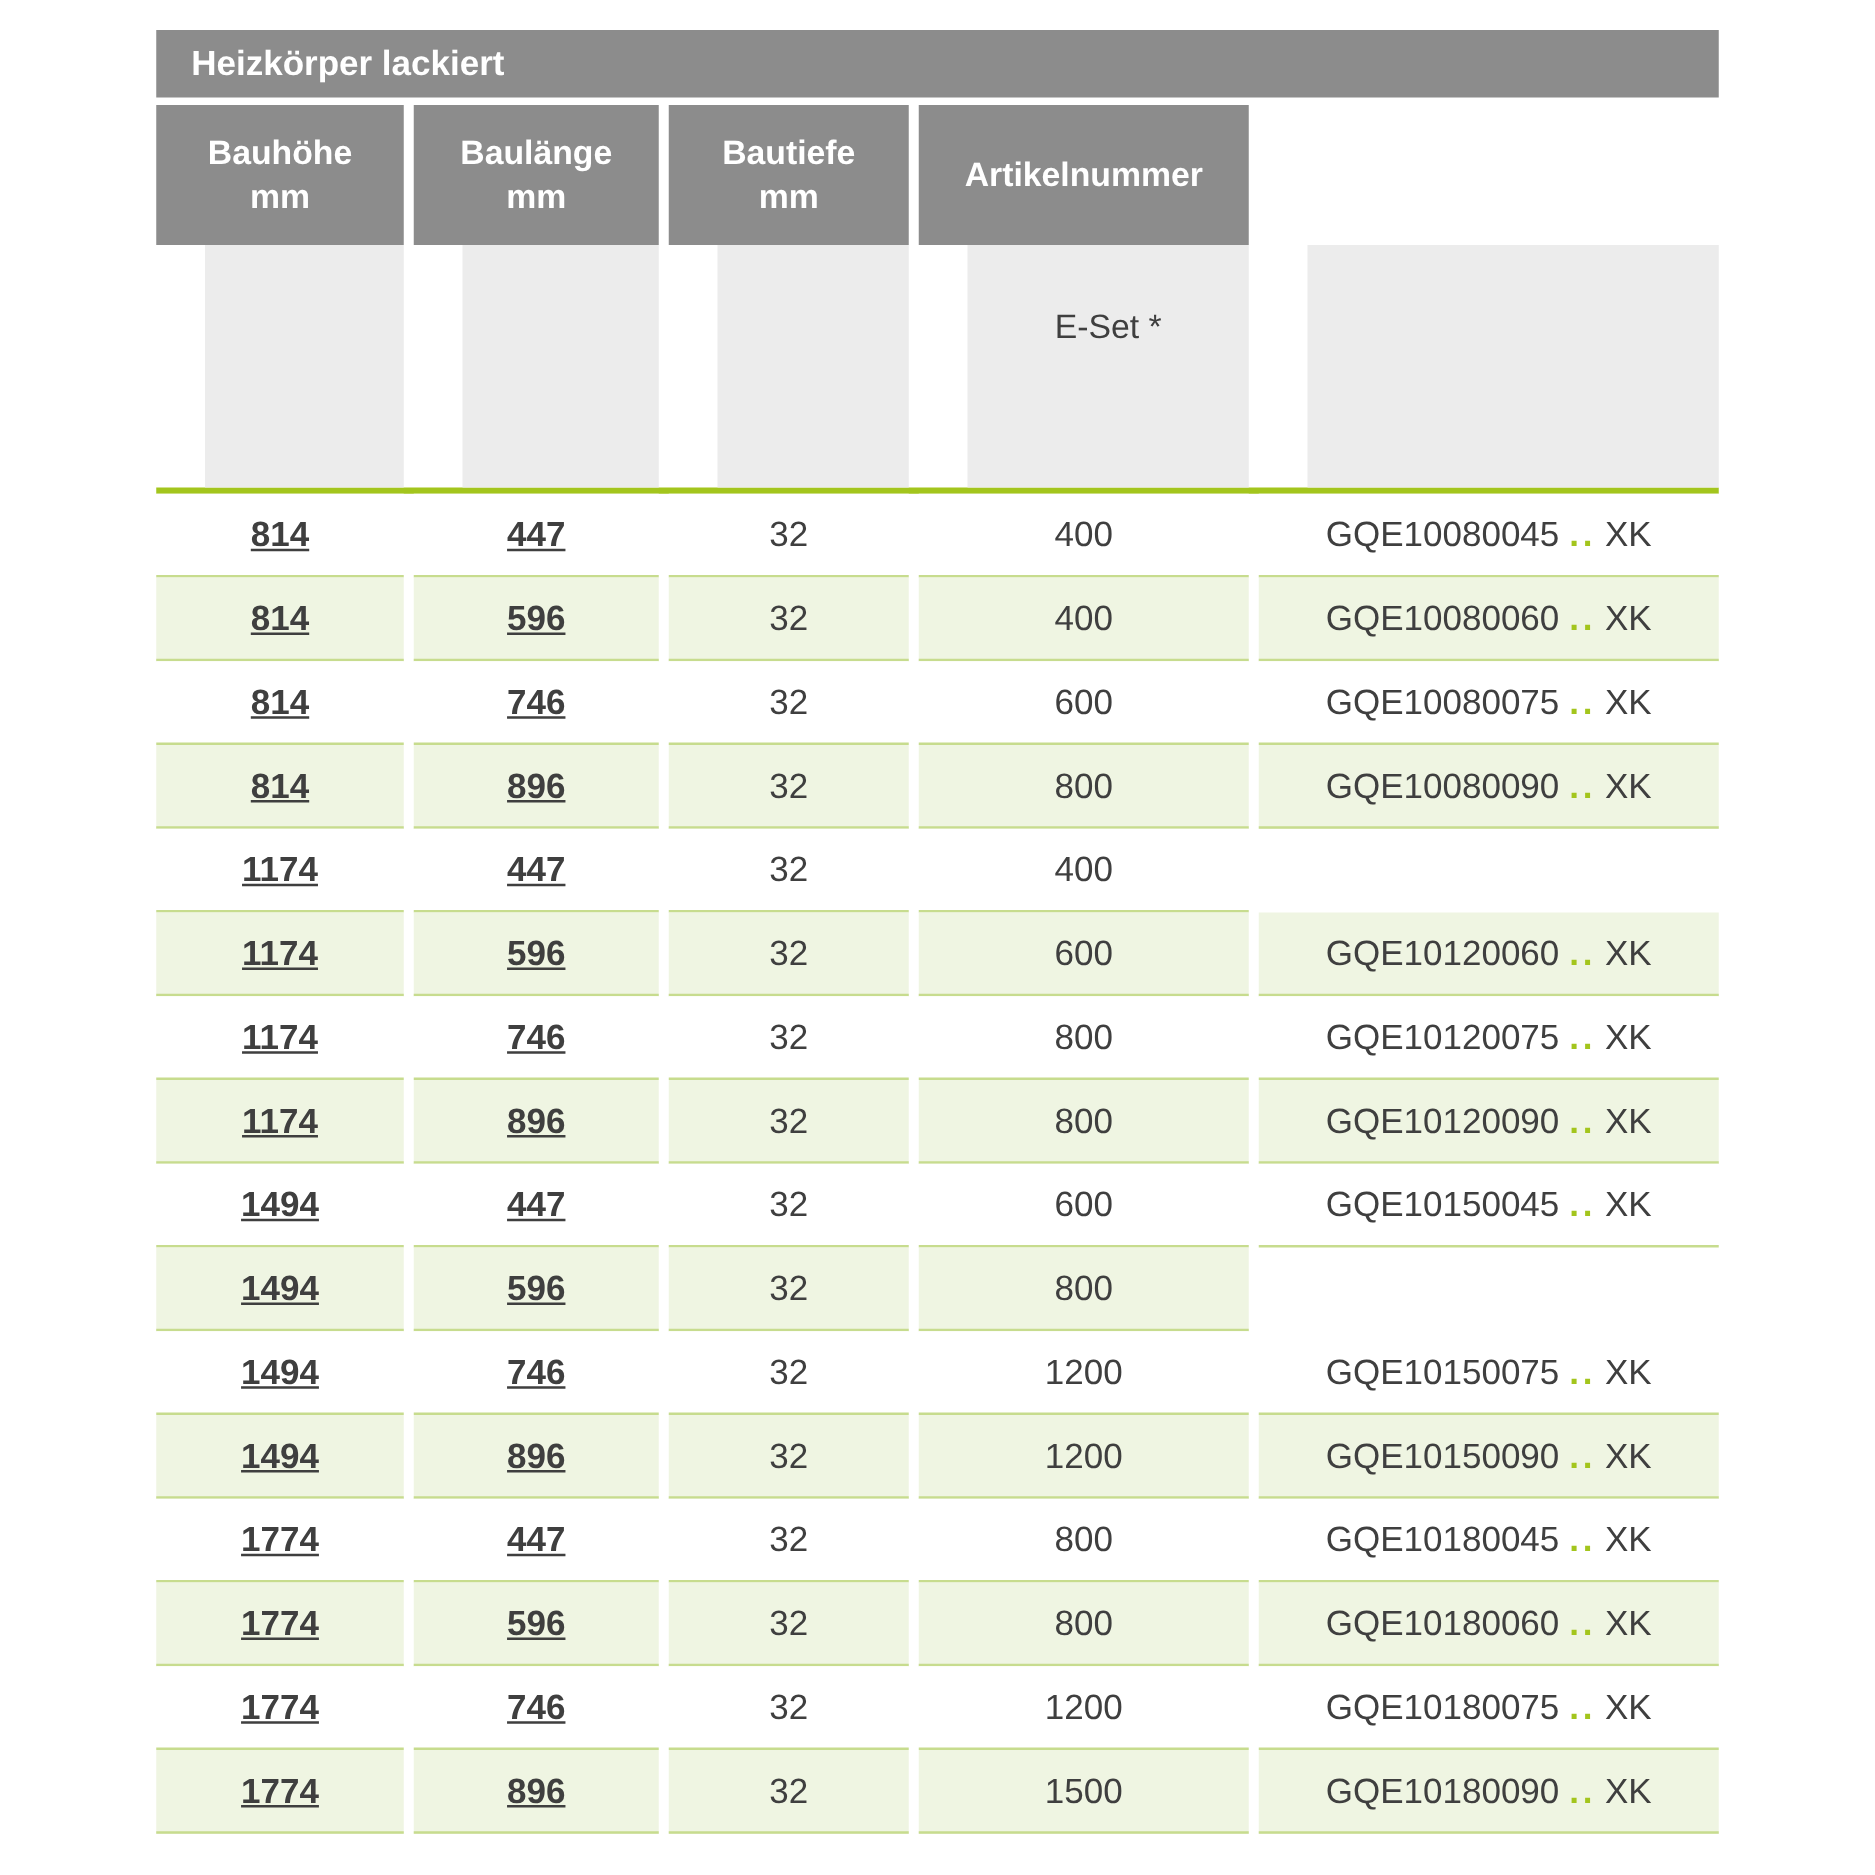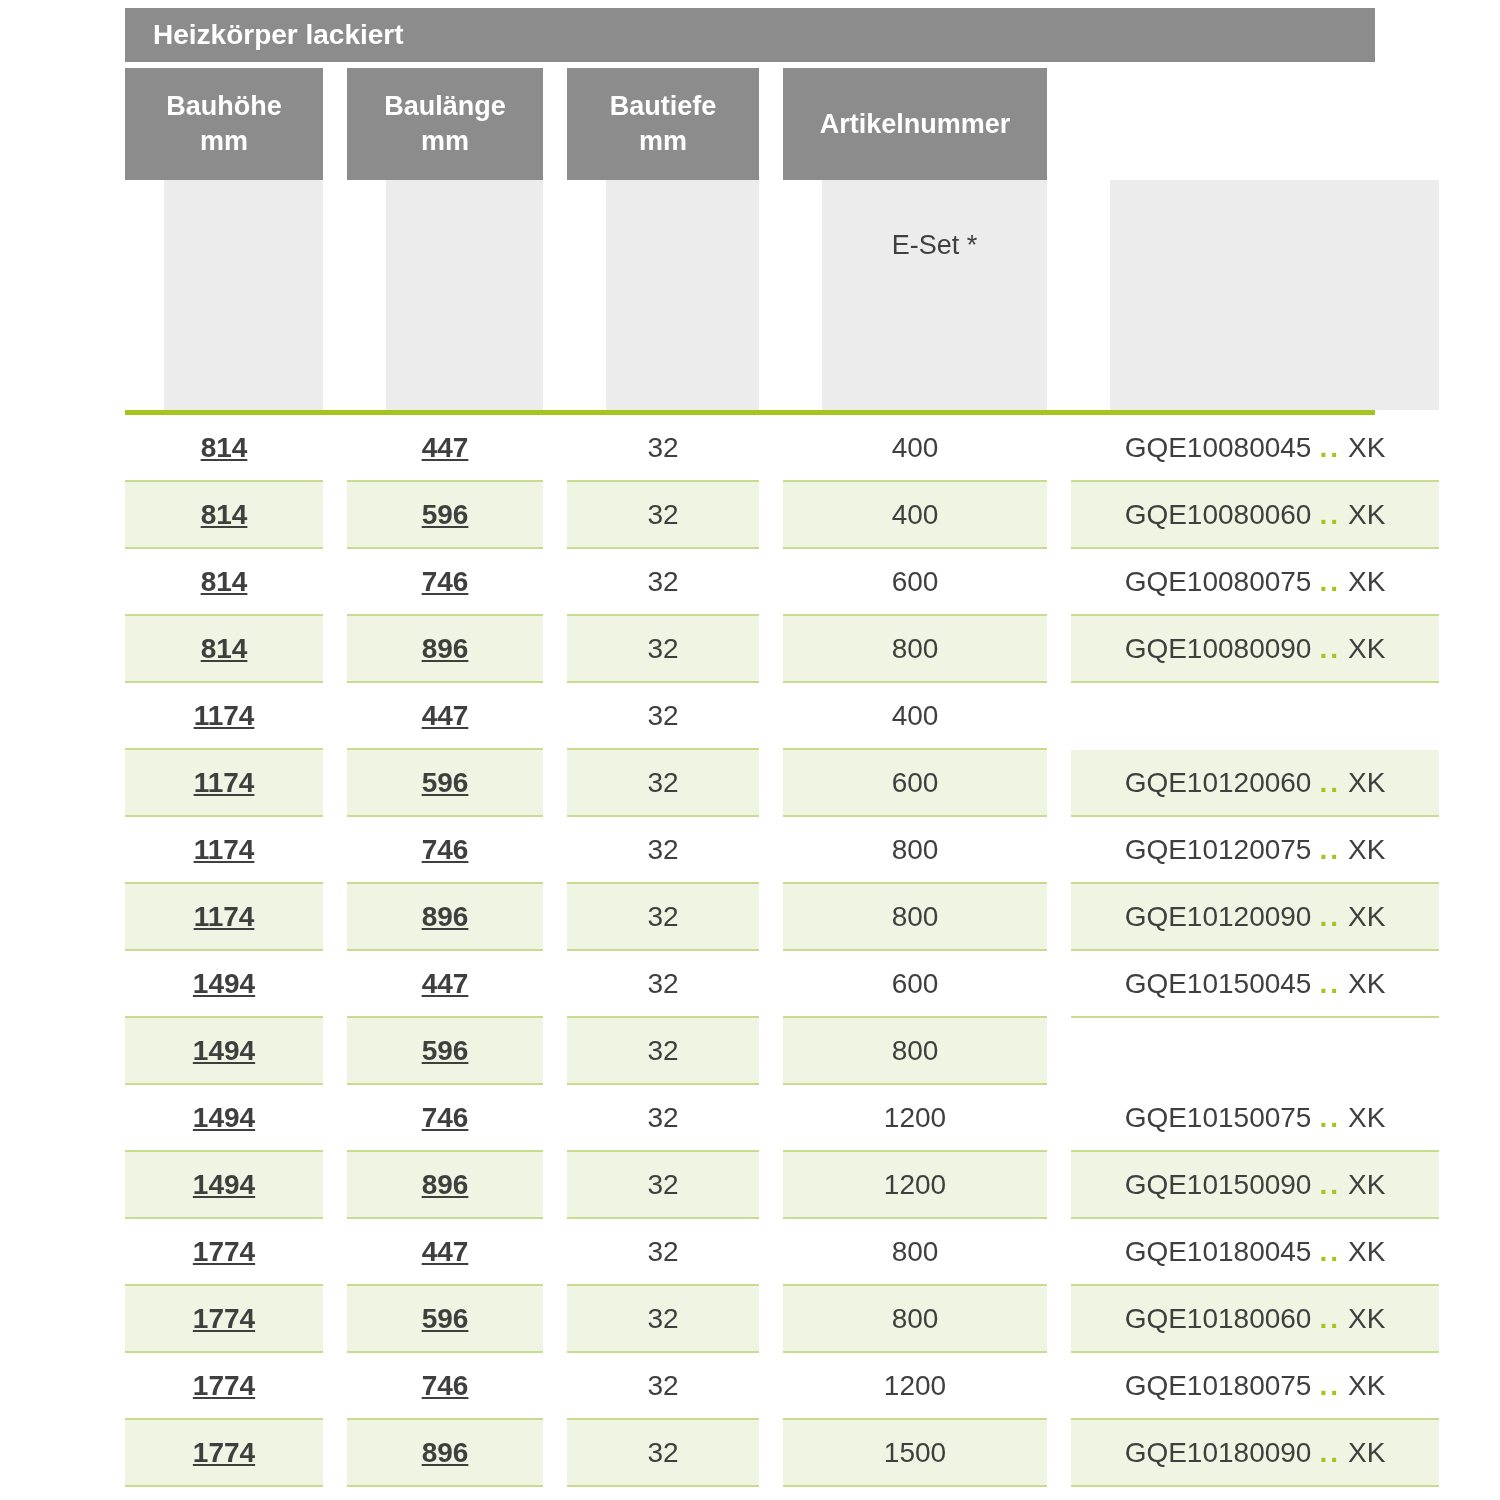--- a/index.html
+++ b/index.html
@@ -11,27 +11,27 @@
   .page {
     position: relative;
     width: 1500px;
     height: 1500px;
     background: #ffffff;
     overflow: hidden;
   }
   .table-wrap {
     position: absolute;
     left: 125px;
-    top: 8px;
+    top: 24px;
     width: 1250px;
   }
   .grid {
     display: grid;
     grid-template-columns: 198px 196px 192px 264px 368px;
-    column-gap: 24px;
+    column-gap: 8px;
   }
   .title-bar {
     height: 54px;
     background: #8c8c8c;
     color: #ffffff;
     font-weight: bold;
     font-size: 28px;
     line-height: 54px;
     padding-left: 28px;
     box-sizing: border-box;
@@ -45,21 +45,21 @@
     height: 112px;
     display: flex;
     flex-direction: column;
     align-items: center;
     justify-content: center;
     line-height: 35px;
     text-align: center;
   }
   .sub-cell {
     background: #ececec;
-    height: 230px;
+    height: 194px;
     box-sizing: border-box;
     margin-left: 39px;
   }
   .sub-eset {
     text-align: center;
     padding-top: 50px;
     font-size: 27px;
     color: #3f3f3f;
   }
   .thick-bar {

